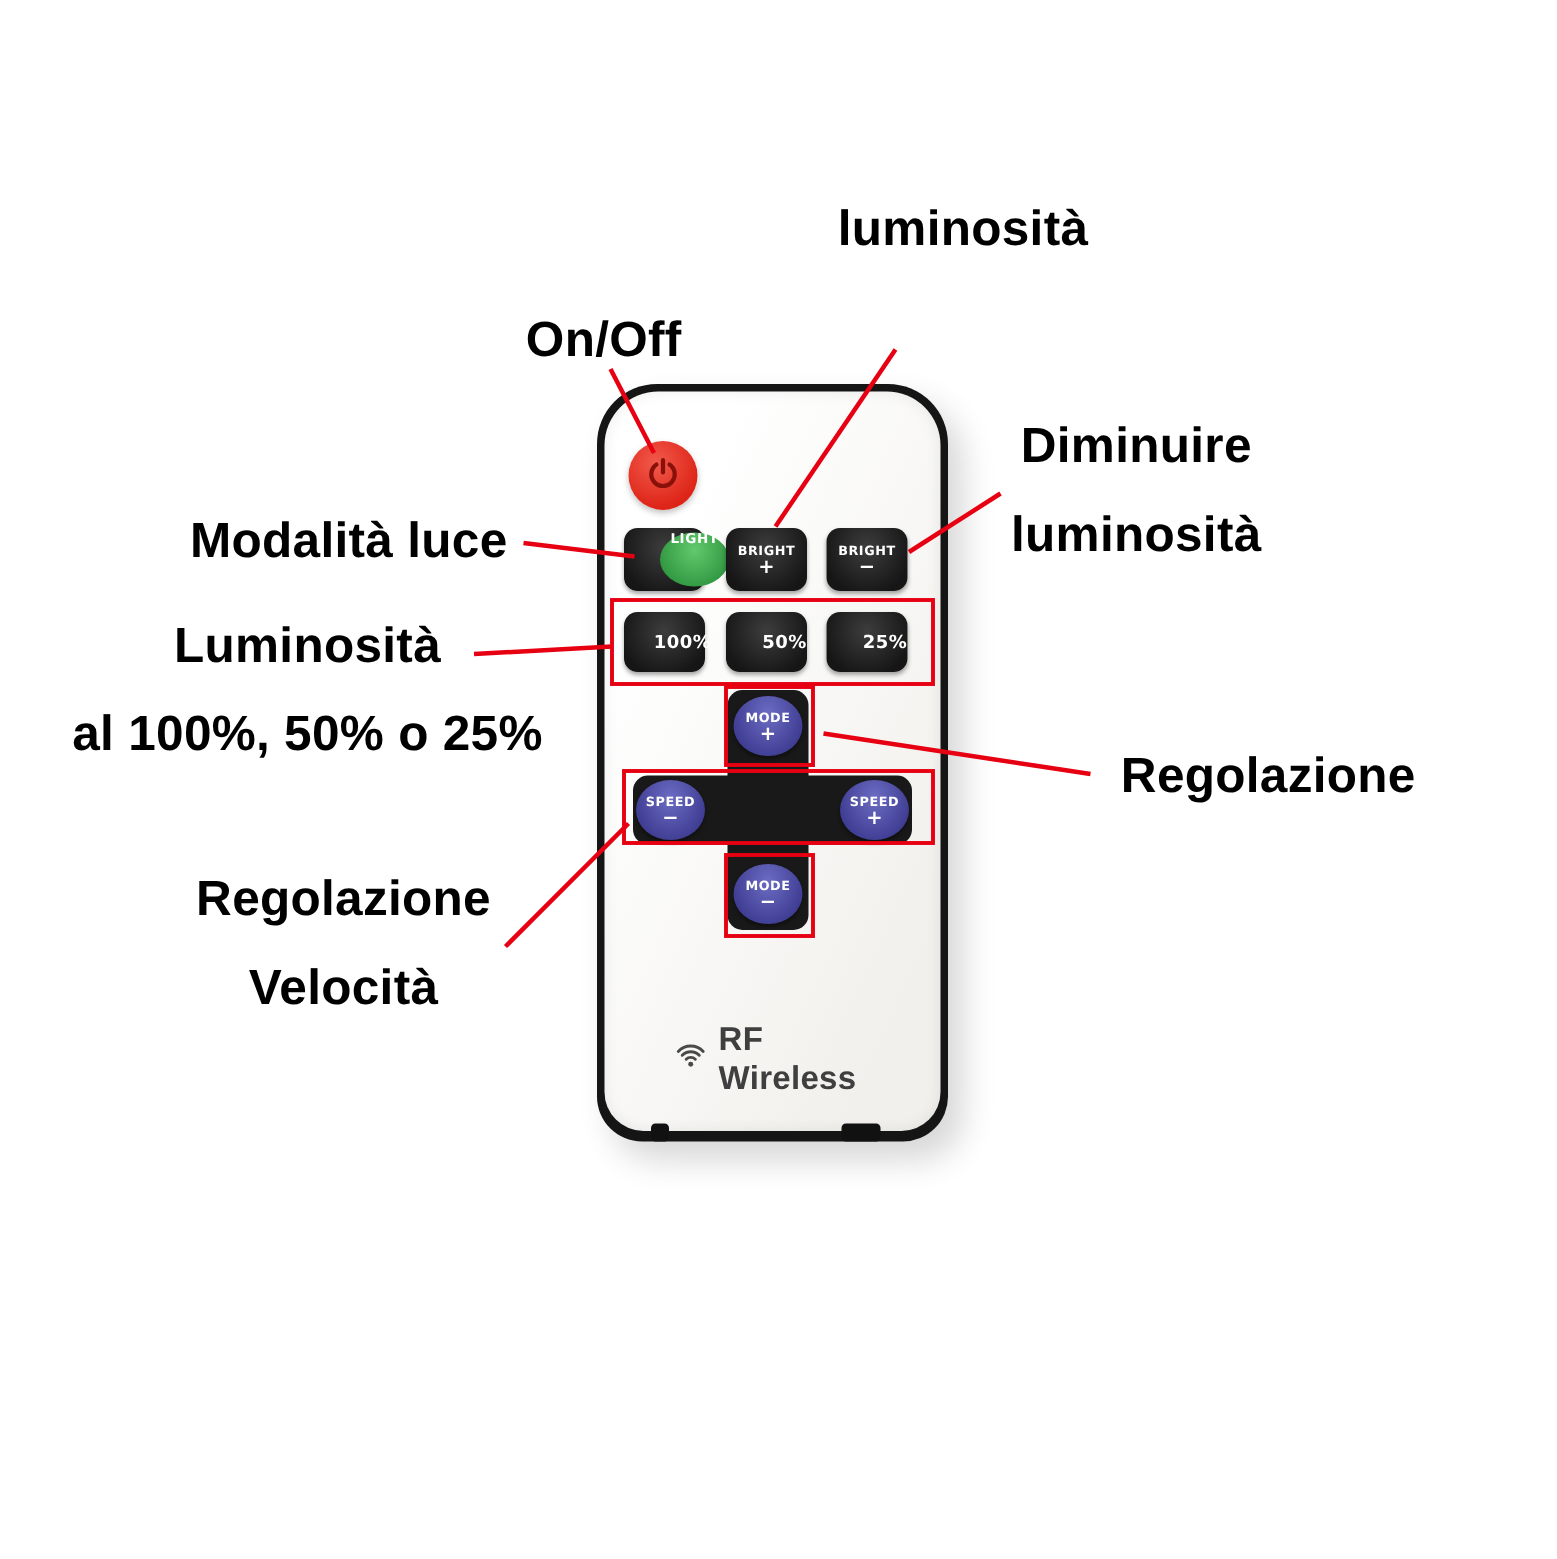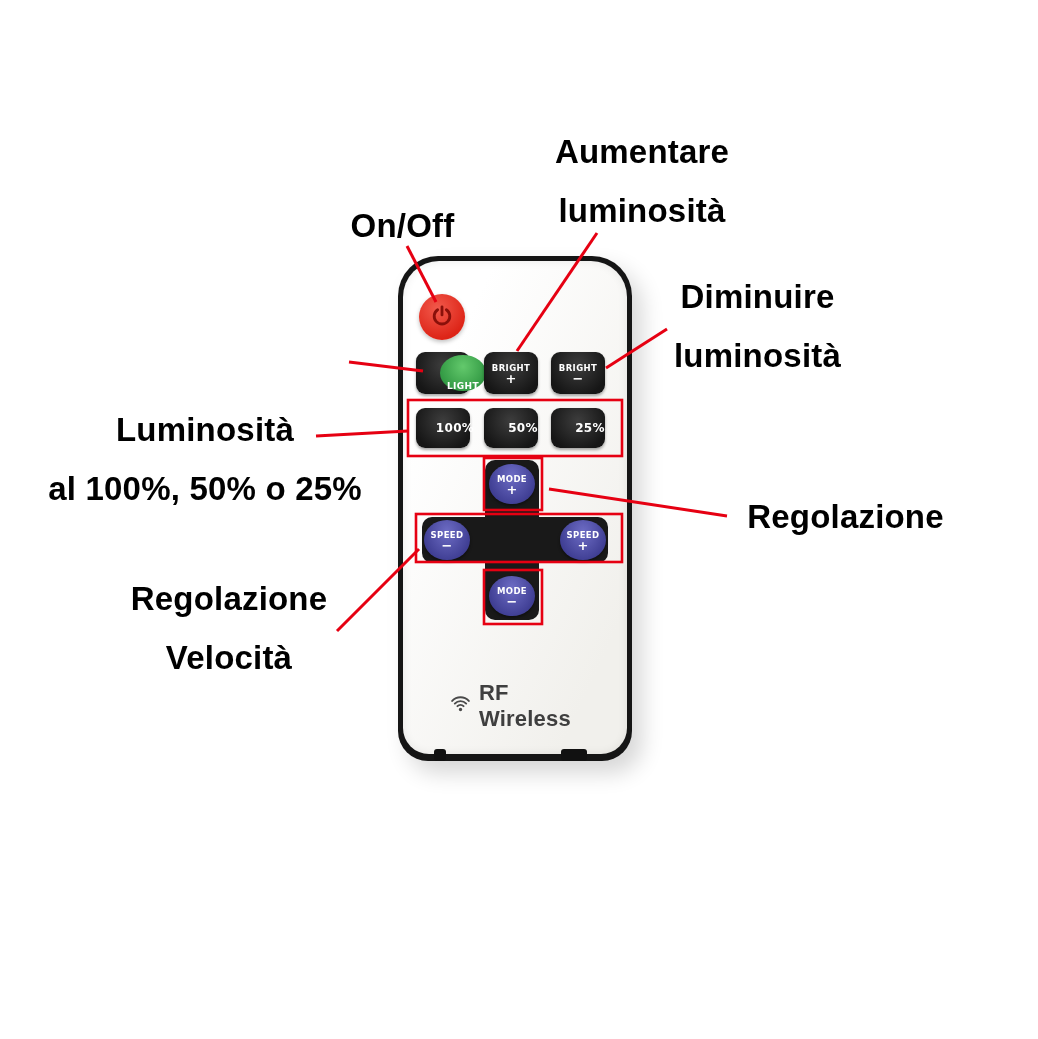--- a/index.html
+++ b/index.html
@@ -52,21 +52,21 @@
     background:radial-gradient(ellipse at 50% 32%,#3d3d3d,#161616 78%);
     border-radius:9px;box-shadow:0 2px 3px rgba(0,0,0,0.35);
   }
   .key-main{font-size:8.5px;line-height:10px;letter-spacing:0.4px;text-align:right;}
   .key-sub{font-size:13px;line-height:11px;}
   .key-pct{font-size:12px;letter-spacing:0.3px;margin-left:24px;}
   .row1{top:96px;width:54px;height:42px;}
   .row2{top:152px;width:54px;height:40px;}
   .col1{left:18px;} .col2{left:86px;} .col3{left:153px;}
   .light-inner{
-    width:46px;height:36px;border-radius:50%;display:flex;align-items:flex-end;
+    width:46px;height:36px;border-radius:50%;display:flex;align-items:flex-start;
     justify-content:center;font-size:9px;letter-spacing:0.4px;
     background:radial-gradient(ellipse at 50% 32%,#63c96c,#2e9540 80%);
     margin-left:40px;
   }
   .power{
     position:absolute;left:21px;top:38px;width:46px;height:46px;border-radius:50%;
     background:radial-gradient(circle at 40% 32%,#f25a4c,var(--power-red) 72%);
     border:none;display:flex;align-items:center;justify-content:center;
     color:#8a100a;cursor:pointer;box-shadow:0 2px 4px rgba(0,0,0,0.25);
   }
@@ -182,30 +182,32 @@
     <line x1="316" y1="436" x2="408" y2="431"></line>
     <line x1="727" y1="516" x2="549" y2="489"></line>
     <line x1="337" y1="631" x2="419" y2="549"></line>
     <rect x="408" y="400" width="214" height="56"></rect>
     <rect x="484" y="458" width="58" height="52"></rect>
     <rect x="416" y="514" width="206" height="48"></rect>
     <rect x="484" y="570" width="58" height="54"></rect>
   </svg>
 
   <div class="anno" id="lbl-increase">
-    <span>Aumentare</span>
     <span>luminosità</span>
   </div>
   <div class="anno" id="lbl-onoff">
     <span>On/Off</span>
   </div>
   <div class="anno" id="lbl-decrease">
     <span>Diminuire</span>
     <span>luminosità</span>
   </div>
+  <div class="anno" id="lbl-lightmode">
+    <span>Modalità luce</span>
+  </div>
   <div class="anno" id="lbl-brightness">
     <span>Luminosità</span>
     <span>al 100%, 50% o 25%</span>
   </div>
   <div class="anno" id="lbl-dynamic">
     <span>Regolazione</span>
   </div>
   <div class="anno" id="lbl-speed">
     <span>Regolazione</span>
     <span>Velocità</span>

